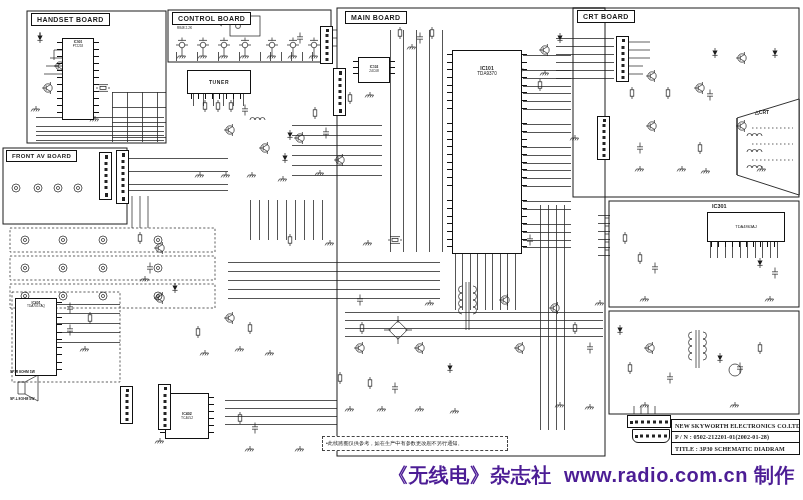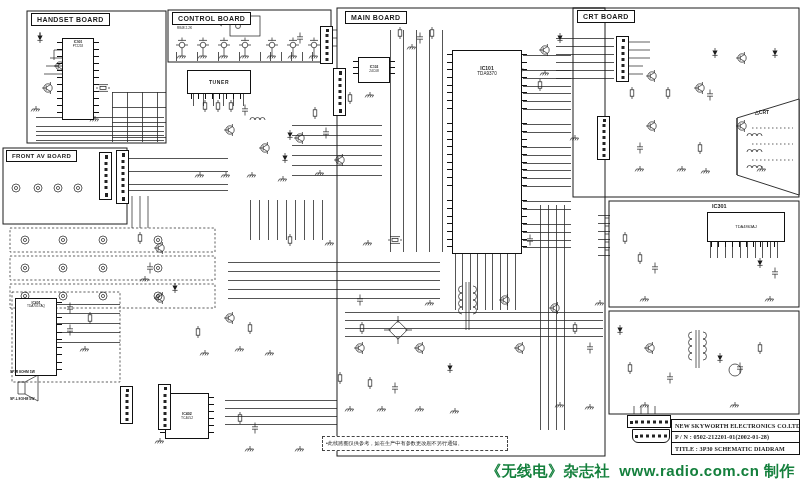--- a/index.html
+++ b/index.html
@@ -33,21 +33,21 @@
   
   .t{position:absolute;z-index:4;font-size:3.4px;line-height:1.15;white-space:nowrap}
   .t.b{font-weight:bold}
   
   .tb{position:absolute;left:671px;top:419px;width:127px;z-index:4;border:1.2px solid #111;background:#fff;
       font-family:"Liberation Serif",serif;font-weight:bold}
   .tb div{font-size:6.1px;line-height:1;padding:2.5px 2px 2px 3px;letter-spacing:.1px;white-space:nowrap;overflow:hidden;border-top:1px solid #111}
   .tb div:first-child{border-top:none}
   .note{position:absolute;left:322px;top:436px;width:178px;height:13px;z-index:4;border:.8px dashed #444;
         background:#fff;font-size:5.2px;line-height:13px;padding:0 3px;white-space:nowrap;overflow:hidden}
-  .footer{position:absolute;right:8px;top:462px;z-index:4;font-size:15px;font-weight:bold;color:#15803d;
+  .footer{position:absolute;right:8px;top:462px;z-index:4;font-size:20px;font-weight:bold;color:#4c1d95;
           letter-spacing:.5px;white-space:pre}
 </style>
 </head>
 <body>
 
 <div id="canvas">
 
   <div class="vl" style="--s:7.5px;left:112px;top:92px;width:54px;height:50px"></div>
   <div class="hl" style="--s:7.5px;left:112px;top:92px;width:54px;height:50px"></div>
   <div class="hl" style="--s:4.6px;left:36px;top:117px;width:128px;height:24px"></div>

